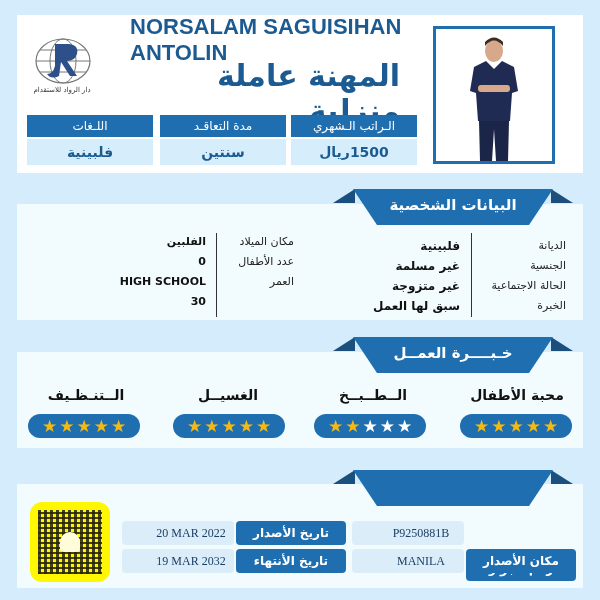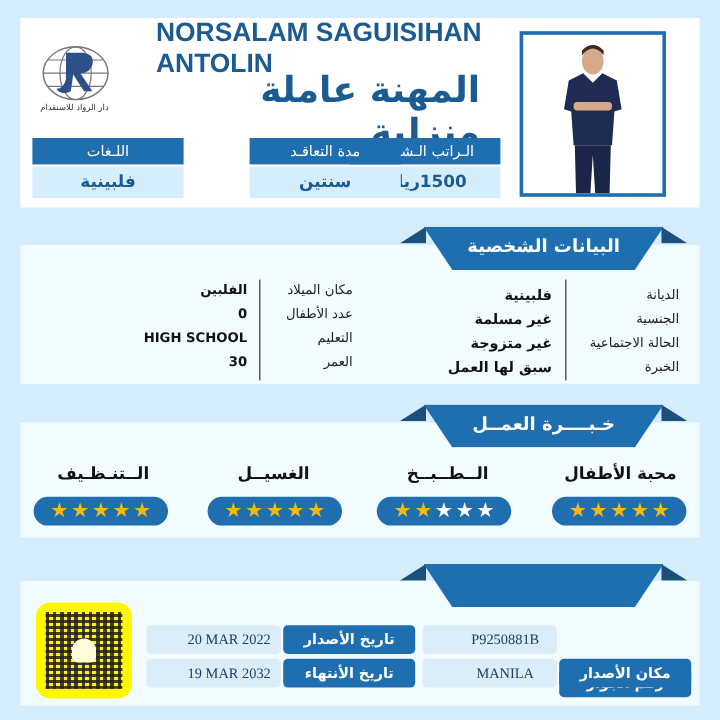--- a/index.html
+++ b/index.html
@@ -70,21 +70,21 @@
 </div>
 <div class="abs" id="logo-caption">دار الرواد للاستقدام</div>
 
 <div class="abs" id="name-line">NORSALAM SAGUISIHAN ANTOLIN</div>
 <div class="abs" id="profession">المهنة عاملة منزلية</div>
 
 <div class="abs info-col" style="left:291px; top:115px;">
   <div class="info-head">الـراتب الـشهري</div>
   <div class="info-val">1500ريال</div>
 </div>
-<div class="abs info-col" style="left:160px; top:115px;margin-left:48px;">
+<div class="abs info-col" style="left:160px; top:115px;">
   <div class="info-head">مدة التعاقـد</div>
   <div class="info-val">سنتين</div>
 </div>
 <div class="abs info-col" style="left:27px; top:115px;">
   <div class="info-head">اللـغات</div>
   <div class="info-val">فلبينية</div>
 </div>
 
 <div class="abs" id="photo-frame">
   <svg width="116" height="132" viewBox="0 0 116 132">
@@ -116,21 +116,20 @@
 <div class="abs kv kv-bold" style="left:340px; top:236px; width:120px; text-align:right;">
   <div>فلبينية</div>
   <div>غير مسلمة</div>
   <div>غير متزوجة</div>
   <div>سبق لها العمل</div>
 </div>
 
 <div class="abs kv" style="left:222px; top:232px; width:72px; text-align:right;">
   <div>مكان الميلاد</div>
   <div>عدد الأطفال</div>
-  <div>التعليم</div>
   <div>العمر</div>
 </div>
 <div class="abs kv kv-bold" style="left:100px; top:232px; width:106px; text-align:right; font-size:11px;">
   <div>الفلبين</div>
   <div>0</div>
   <div>HIGH SCHOOL</div>
   <div>30</div>
 </div>
 
 <div class="section" style="top:352px; height:96px;"></div>

